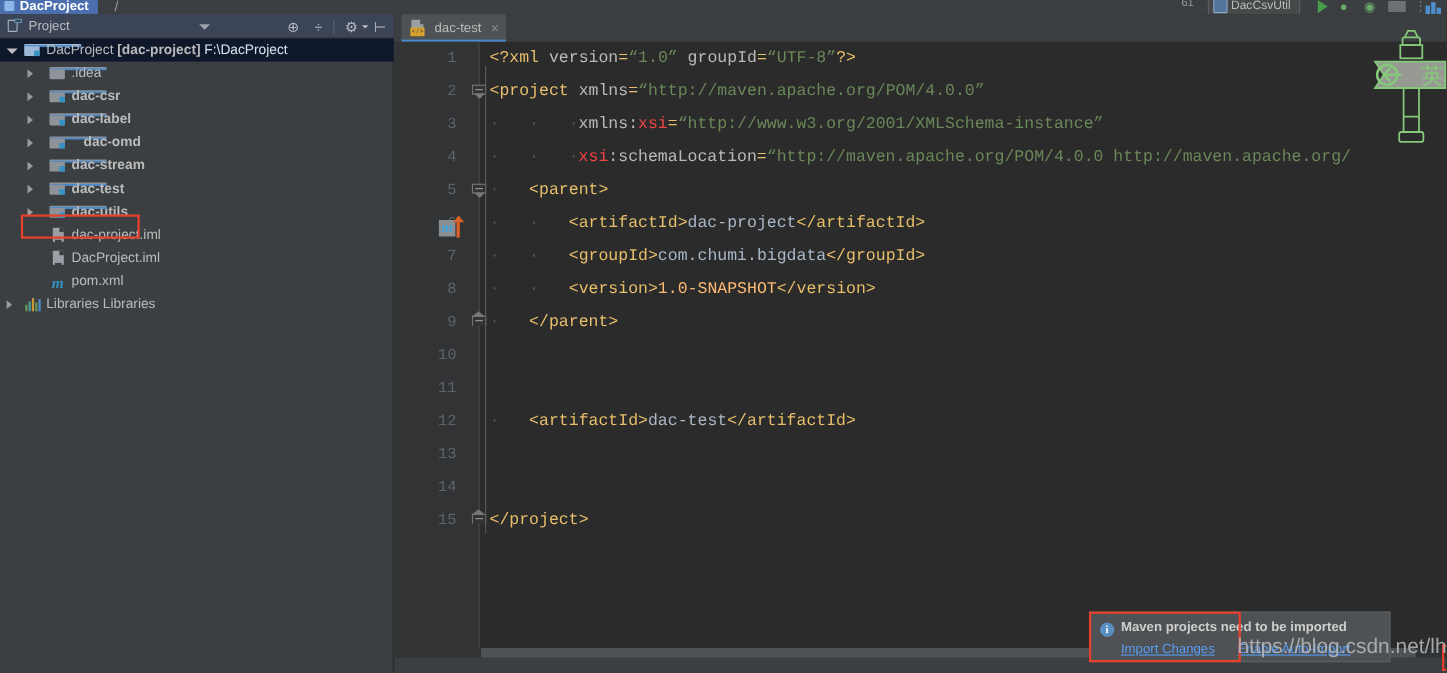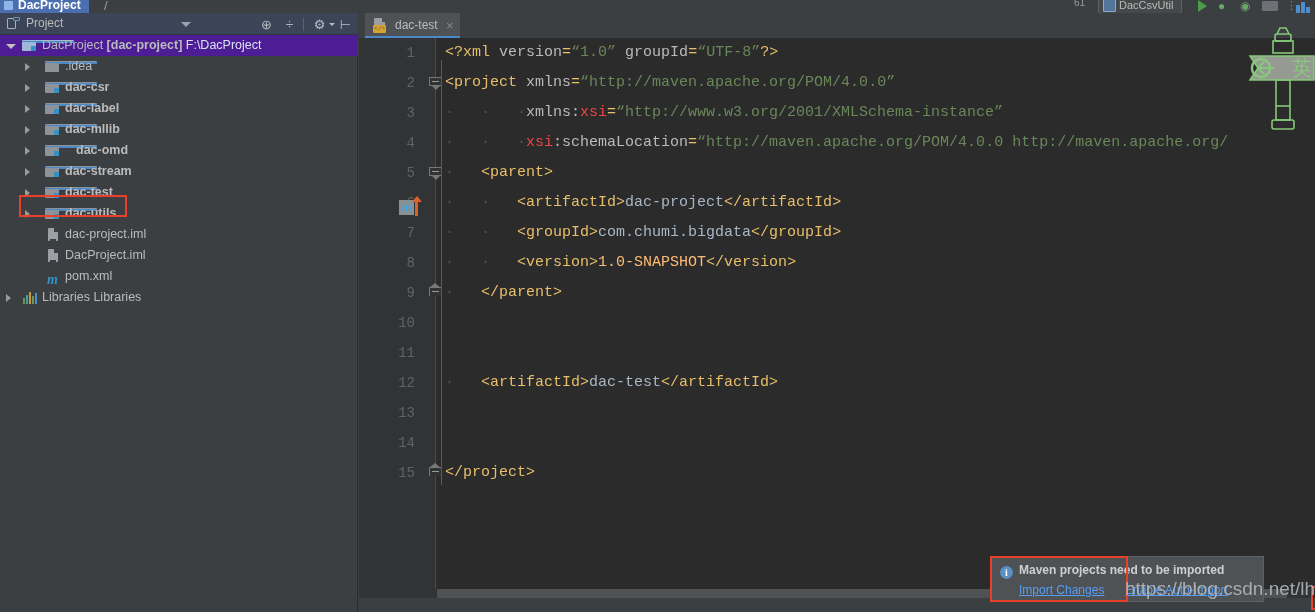--- a/index.html
+++ b/index.html
@@ -96,21 +96,21 @@
   .projheader .tb-gear    { left: 312px; }
   .projheader .tb-gcaret  { position:absolute; left:329px; top:10px; width:0;height:0;
                             border-left:3px solid transparent;border-right:3px solid transparent;border-top:3px solid #b6bcc4;}
   .projheader .tb-hide    { left: 338px; }
 
   .tree { position: absolute; left: 0; top: 22px; width: 358px; bottom: 0; }
   .trow {
     position: relative; height: 21px; line-height: 21px;
     font-size: 12.5px; color: #bbbbbb; white-space: nowrap;
   }
-  .trow.sel { background: #4c1d95; }
+  .trow.sel { background: #0f172a; }
   .trow .arrow {
     position: absolute; top: 7px; width: 0; height: 0;
     border-left: 5px solid #9a9a9a; border-top: 4px solid transparent; border-bottom: 4px solid transparent;
   }
   .trow .arrow.open {
     border-left: 5px solid transparent; border-right: 5px solid transparent;
     border-top: 5px solid #c0c0c0; border-bottom: none; top: 9px;
   }
   .trow .ficon {
     position: absolute; top: 5px; width: 14px; height: 11px;
@@ -352,29 +352,20 @@
           </span>
           <span class="lbl" style="left: 65px; font-weight: bold;">dac-label</span>
         </div>
         <div class="trow">
           <span class="arrow" style="left: 25px;"></span>
           <span class="ficon" style="left: 45px;">
             <span class="tab"></span>
             <span class="body"></span>
             <span class="mark"></span>
           </span>
-          <span class="lbl" style="left: 65px; font-weight: bold;">dac-mllib</span>
-        </div>
-        <div class="trow">
-          <span class="arrow" style="left: 25px;"></span>
-          <span class="ficon" style="left: 45px;">
-            <span class="tab"></span>
-            <span class="body"></span>
-            <span class="mark"></span>
-          </span>
           <span class="lbl" style="left: 76px; font-weight: bold;">dac-omd</span>
         </div>
         <div class="trow">
           <span class="arrow" style="left: 25px;"></span>
           <span class="ficon" style="left: 45px;">
             <span class="tab"></span>
             <span class="body"></span>
             <span class="mark"></span>
           </span>
           <span class="lbl" style="left: 65px; font-weight: bold;">dac-stream</span>

